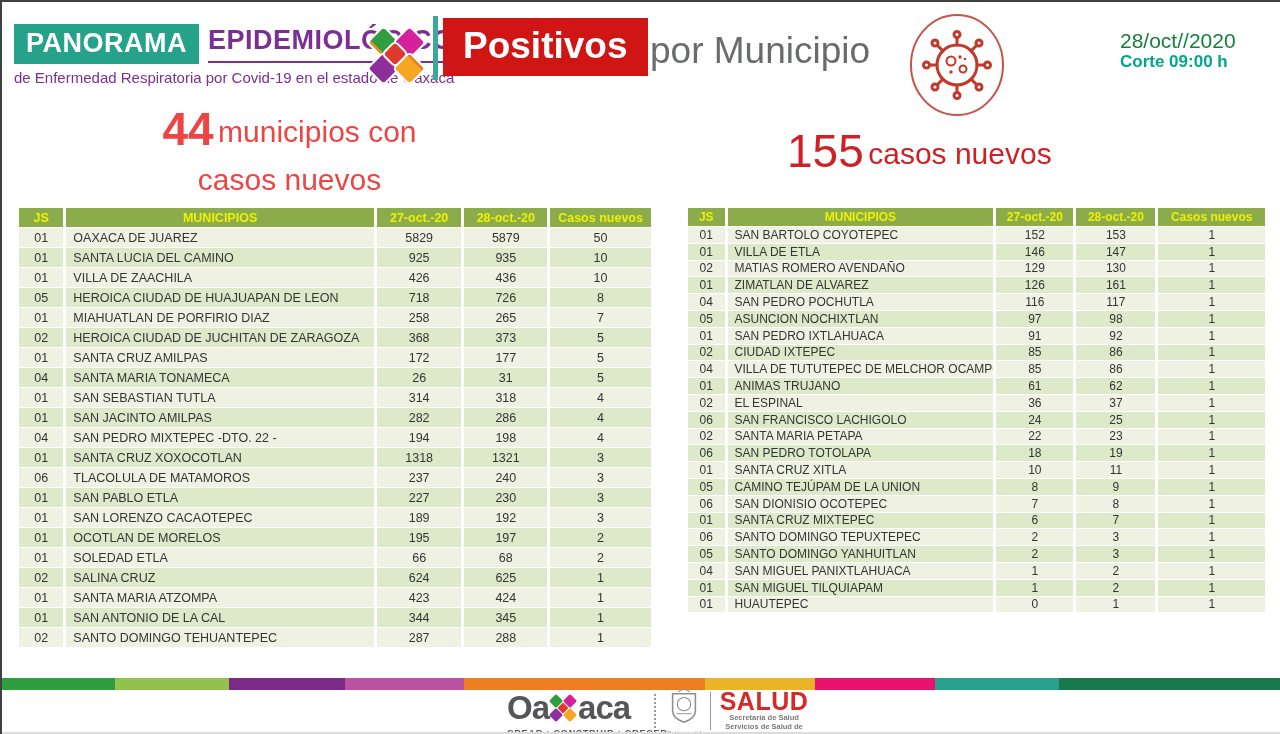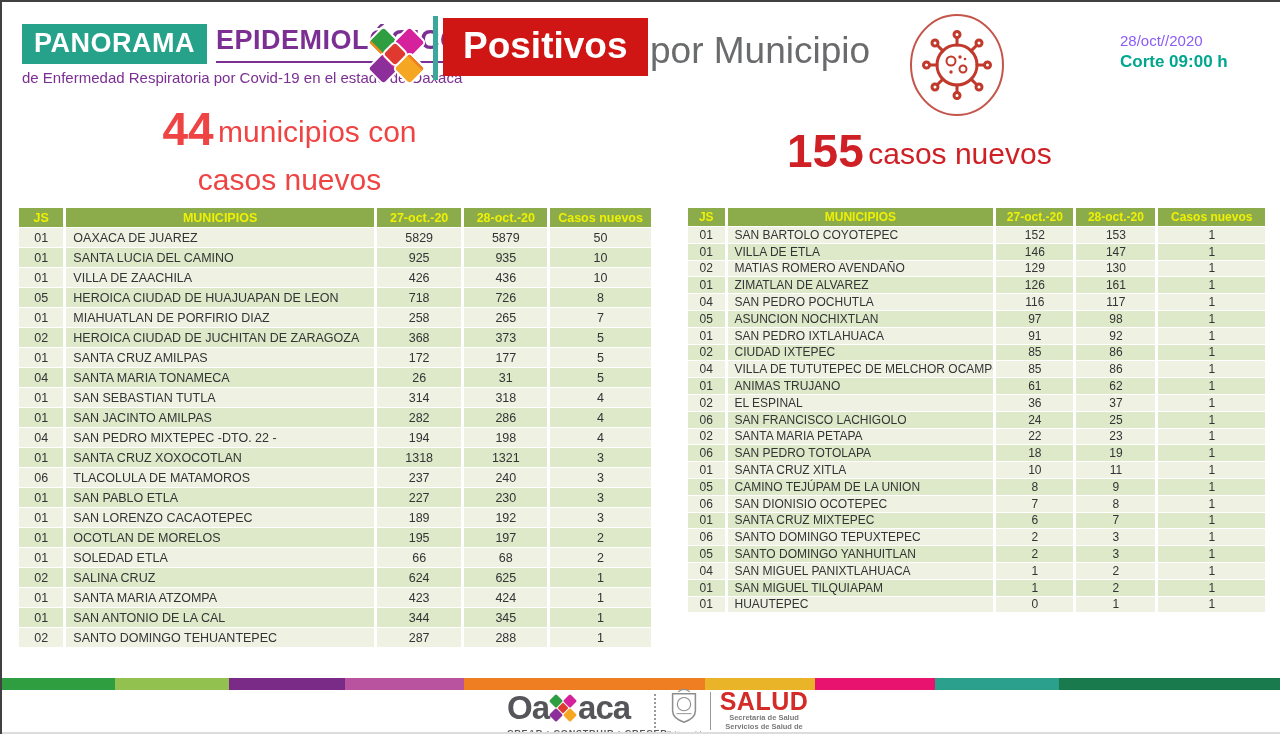--- a/index.html
+++ b/index.html
@@ -6,21 +6,21 @@
   html,body { width:1280px; height:734px; }
   body {
     font-family:"Liberation Sans", sans-serif;
     background:#ffffff;
     position:relative;
     overflow:hidden;
     border-top:2px solid #414141;
     border-left:2px solid #414141;
   }
   
-  .brand { position:absolute; left:20px; top:22px; }
+  .brand { position:absolute; left:12px; top:22px; }
   .brand-row { display:flex; align-items:center; }
   .panorama-box {
     background:#26a28b; color:#ffffff; font-weight:bold;
     font-size:27px; padding:4px 12px 5px 12px; letter-spacing:.5px;
   }
   .epidemiologico {
     color:#7b2f92; font-weight:bold; font-size:27px; margin-left:9px;
     padding-bottom:5px; border-bottom:2.5px solid #7b2f92; letter-spacing:.5px;
   }
   .brand-subtitle { color:#7b2f92; font-size:15px; margin-top:5px; }
@@ -37,30 +37,30 @@
 
   .positivos-box {
     position:absolute; left:441px; top:16px; background:#d01515; color:#ffffff;
     font-weight:bold; font-size:37px; padding:7px 20px 9px 20px;
   }
   .por-municipio { position:absolute; left:648px; top:28px; color:#6a6b6d; font-size:37px; }
 
   .virus-wrap { position:absolute; left:905px; top:10px; }
 
   .date-block { position:absolute; left:1118px; top:28px; line-height:21px; }
-  .date-line { color:#8b5cf6; font-size:15px; }
+  .date-line { color:#15803d; font-size:21px; }
   .cutoff-line { color:#00a78e; font-size:17px; font-weight:bold; }
 
   
   .stat-left { position:absolute; left:115px; top:100px; width:345px; text-align:center; color:#ef4444; }
   .stat-left .big { font-size:46px; font-weight:bold; vertical-align:-3px; }
   .stat-left .lbl { font-size:30px; }
   .stat-left .line2 { font-size:30px; margin-top:7px; }
   .stat-right { position:absolute; left:785px; top:122px; color:#cf2026; white-space:nowrap; }
-  .stat-right .big { font-size:46px; font-weight:bold; vertical-align:-3px; }
+  .stat-right .big { font-size:46px; font-weight:normal; vertical-align:-3px; }
   .stat-right .lbl { font-size:30px; }
 
   
   table.data-table { border-collapse:separate; border-spacing:3px 1.5px; table-layout:fixed; position:absolute; top:205px; }
   table.left-table  { left:14px;  width:638px; }
   table.right-table { left:683px; width:583px; }
   .data-table th {
     background:#8cab4a; color:#eef005; font-weight:bold; text-align:center;
     overflow:hidden; white-space:nowrap;
   }

